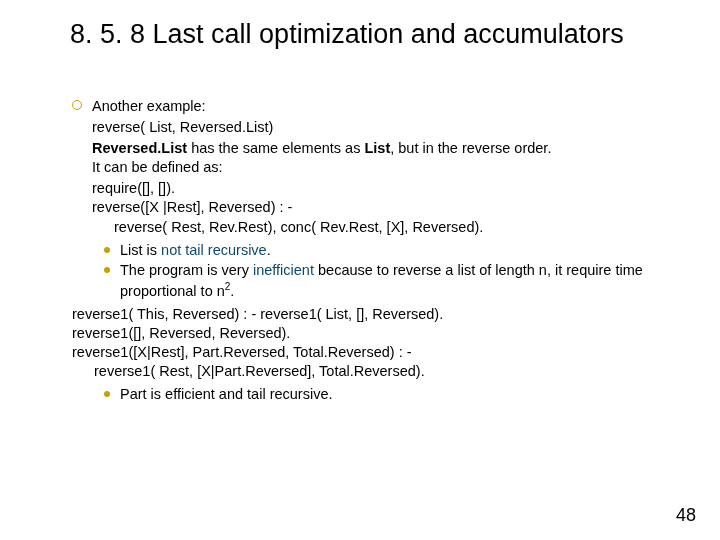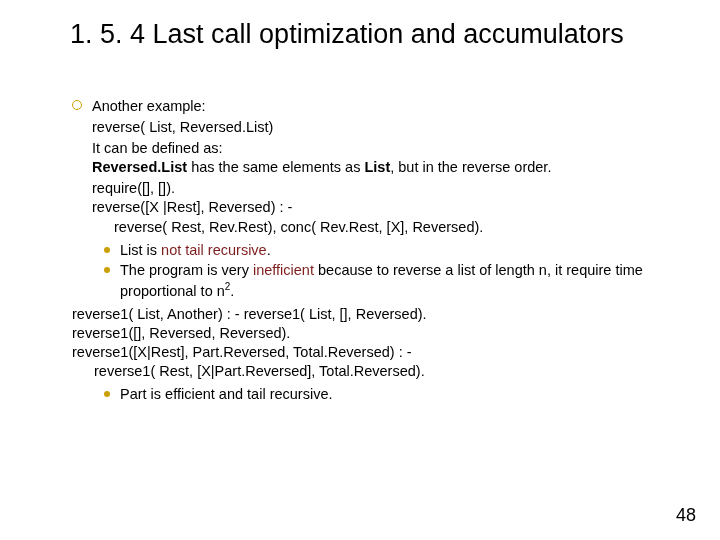--- a/index.html
+++ b/index.html
@@ -54,66 +54,66 @@
     margin-bottom: 1px;
   }
   .dot {
     width: 6px; height: 6px;
     background: #c9a000;
     border-radius: 50%;
     flex-shrink: 0;
     margin-top: 6px;
     margin-right: 10px;
   }
-  .red { color: #7f1d1d; }
+  .red { color: #0c4a6e; }
   .olive { color: #000000; }
   .sup { font-size: 10px; vertical-align: super; }
   .pagenum {
     position: absolute;
     right: 24px;
     bottom: 14px;
     font-size: 18px;
   }
 </style>
 </head>
 <body>
 
 <div class="slide">
-  <h1>1. 5. 4 Last call optimization and accumulators</h1>
+  <h1>8. 5. 8 Last call optimization and accumulators</h1>
 
   <div class="body">
     <div class="row">
       <span class="bullet-open"></span>
       <div class="content">
         <div>Another example:</div>
         <div class="code">reverse( List, Reversed.List)</div>
-        <div>It can be defined as:</div>
         <div>
           <b>Reversed.List</b><span> has the same elements as </span><b>List</b><span>, but in the reverse order.</span>
         </div>
+        <div>It can be defined as:</div>
 
         <div class="code">
           <div>require([], []).</div>
           <div>reverse([X |Rest], Reversed) : -</div>
           <span class="indent">reverse( Rest, Rev.Rest), conc( Rev.Rest, [X], Reversed).</span>
         </div>
 
         <div class="sub">
           <div class="subrow">
             <span class="dot"></span>
             <div><span>List is </span><span class="red">not tail recursive</span><span>.</span></div>
           </div>
           <div class="subrow">
             <span class="dot"></span>
             <div><span>The program is very </span><span class="red">inefficient</span><span> because to reverse a list of length n, it require time proportional to n</span><span class="sup">2</span><span>.</span></div>
           </div>
         </div>
 
         <div class="code" style="margin-left:-20px;">
-          <div>reverse1( List, Another) : - reverse1( List, [], Reversed).</div>
+          <div>reverse1( This, Reversed) : - reverse1( List, [], Reversed).</div>
           <div>reverse1([], Reversed, Reversed).</div>
           <div>reverse1([X|Rest], Part.Reversed, Total.Reversed) : -</div>
           <span class="indent">reverse1( Rest, [X|Part.Reversed], Total.Reversed).</span>
         </div>
 
         <div class="sub">
           <div class="subrow">
             <span class="dot"></span>
             <div><span>Part is efficient and </span><span class="olive">tail recursive</span><span>.</span></div>
           </div>

